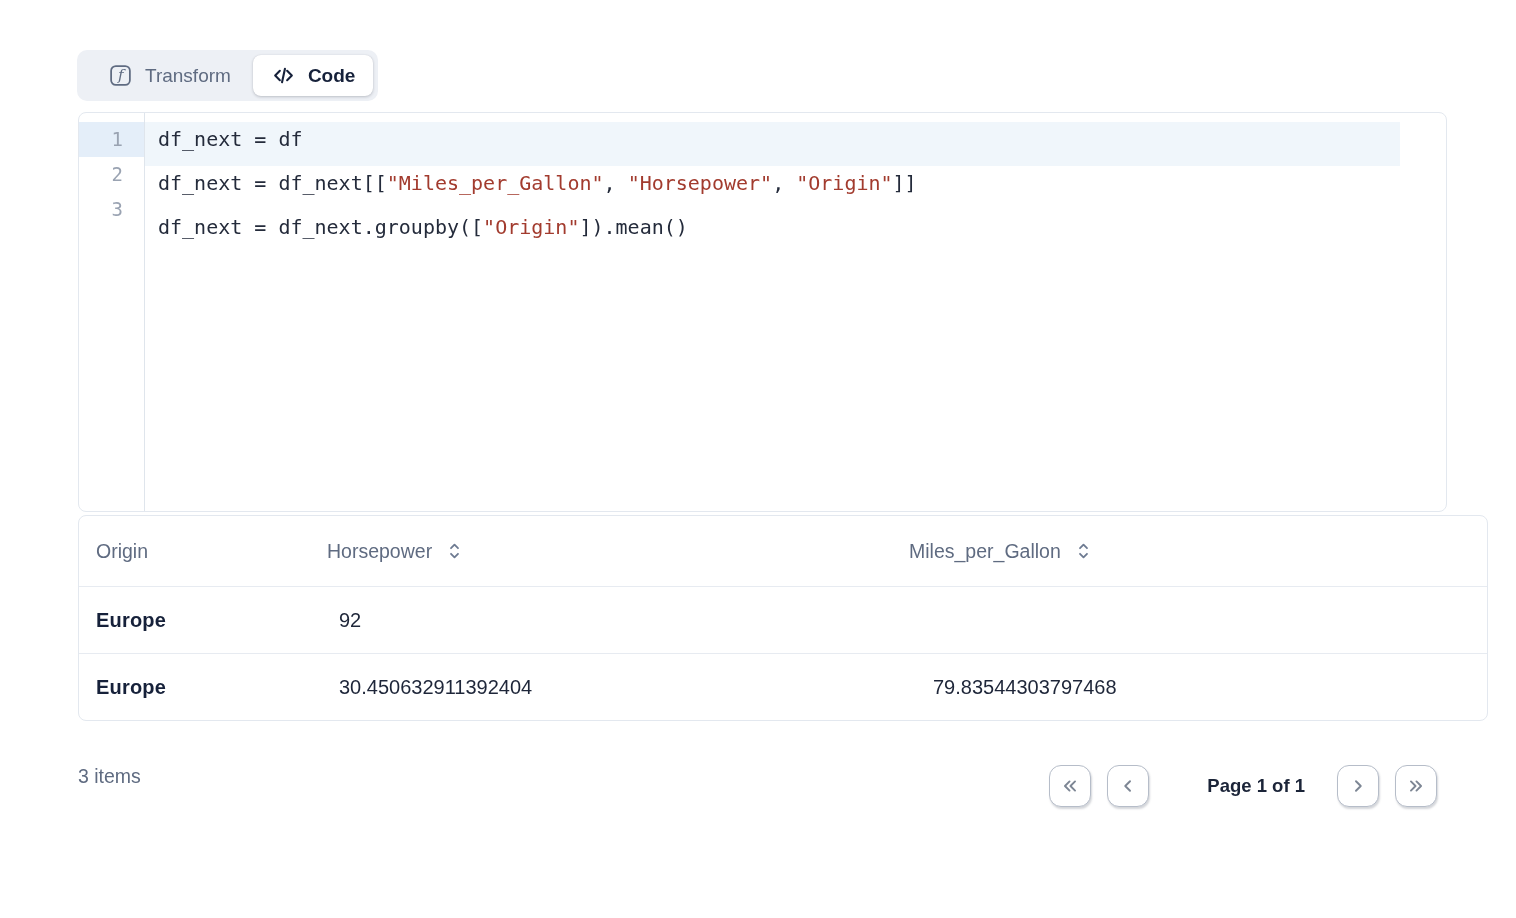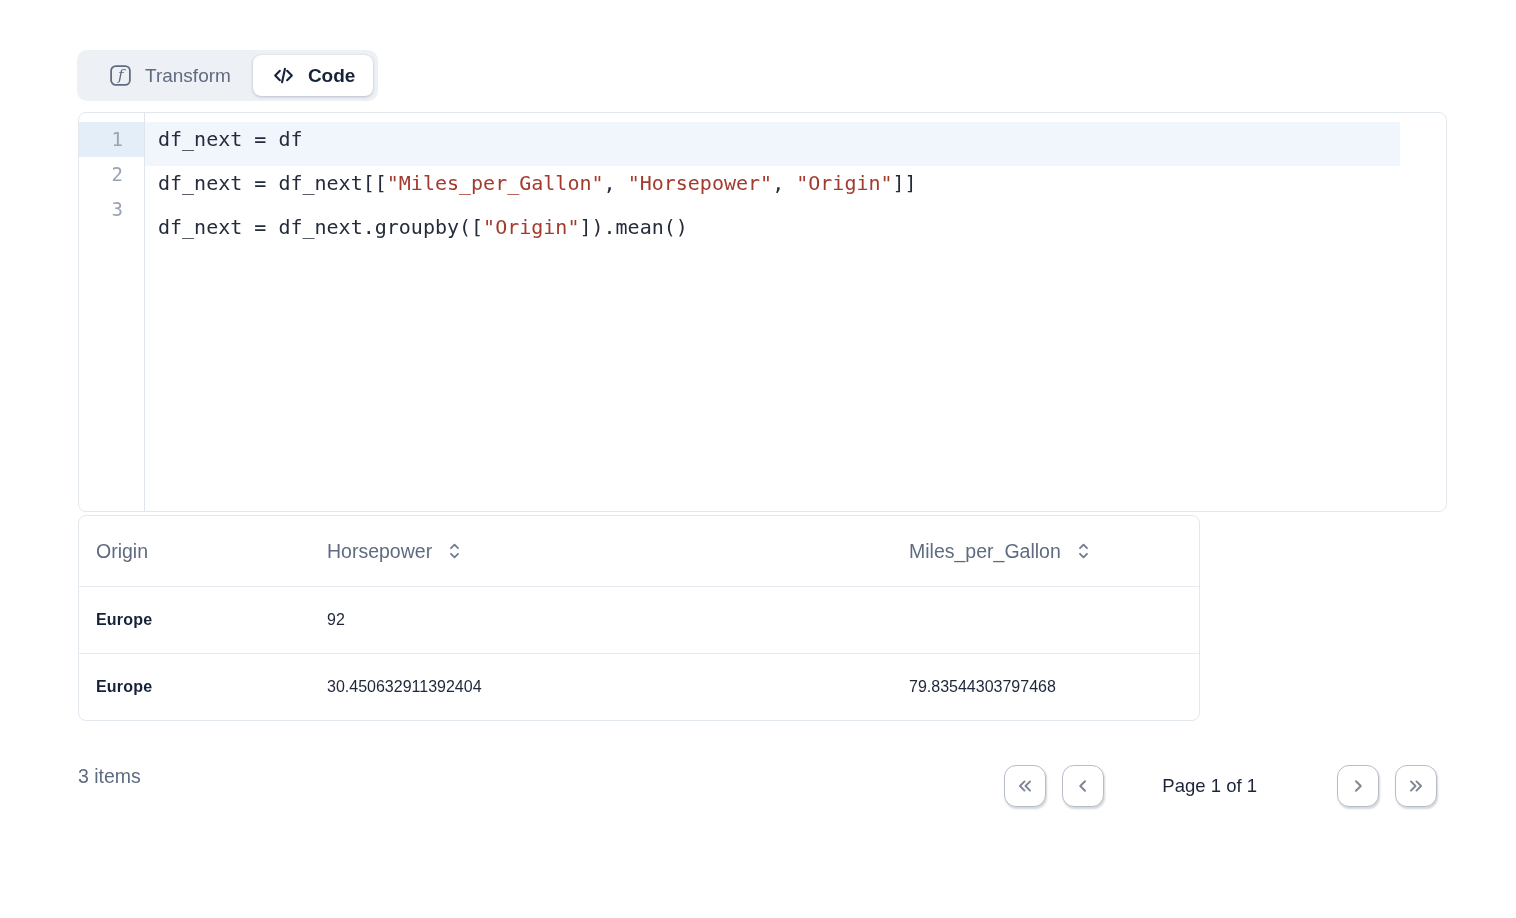--- a/index.html
+++ b/index.html
@@ -45,47 +45,47 @@
   .codearea { flex: 1; padding-top: 9px; min-width: 0; }
   .code-line {
     height: 44px; line-height: 35px; padding-left: 13px; white-space: pre;
     font-family: "DejaVu Sans Mono", monospace; font-size: 20px; color: #242b3b;
   }
   .code-line.active { background: #f0f6fb; margin-right: 46px; }
   .tok-string { color: #a23b2e; }
 
   
   .result-table {
-    position: absolute; left: 78px; top: 515px; width: 1122px;
+    position: absolute; left: 78px; top: 515px; width: 1410px;
     border: 1px solid #e3e8ef; border-radius: 8px; overflow: hidden; background: #fff;
   }
   .trow {
     display: grid; grid-template-columns: 231px 582px 1fr;
     align-items: center;
   }
   .trow.header { height: 70px; color: #5f6b81; font-size: 19.5px; font-weight: 400; }
-  .trow.data { height: 67px; border-top: 1px solid #e7ebf1; font-size: 16px; color: #1e2639; }
+  .trow.data { height: 67px; border-top: 1px solid #e7ebf1; font-size: 20px; color: #1e2639; gap: 12px; }
   .tcell { padding-left: 17px; display: flex; align-items: center; gap: 14px; }
   .tcell .origin { font-weight: 700; color: #16213a; letter-spacing: .2px; }
   .sort { display: inline-flex; }
 
   
   .tfooter {
     position: absolute; left: 78px; top: 765px; width: 1369px; height: 44px;
     display: flex; align-items: flex-start;
   }
   .items-count { color: #5f6b81; font-size: 19.5px; }
   .pager { margin-left: auto; display: flex; align-items: center; padding-right: 10px; }
   .pbtn {
     width: 42px; height: 42px; border-radius: 12px; background: #ffffff;
     border: 1px solid #b6bdc9; display: flex; align-items: center; justify-content: center;
     box-shadow: 1px 2px 2px rgba(100,108,122,.28); cursor: pointer;
   }
   .pbtn + .pbtn { margin-left: 16px; }
-  .page-label { font-size: 18.5px; font-weight: 400; color: #1b2438; margin: 0 80px 0 58px; }
+  .page-label { font-size: 18.5px; font-weight: 700; color: #1b2438; margin: 0 32px 0 58px; }
 
   svg { display: block; }
 </style>
 </head>
 <body>
 
 <div class="page">
 
   <div class="tabbar">
     <div class="tab inactive">

